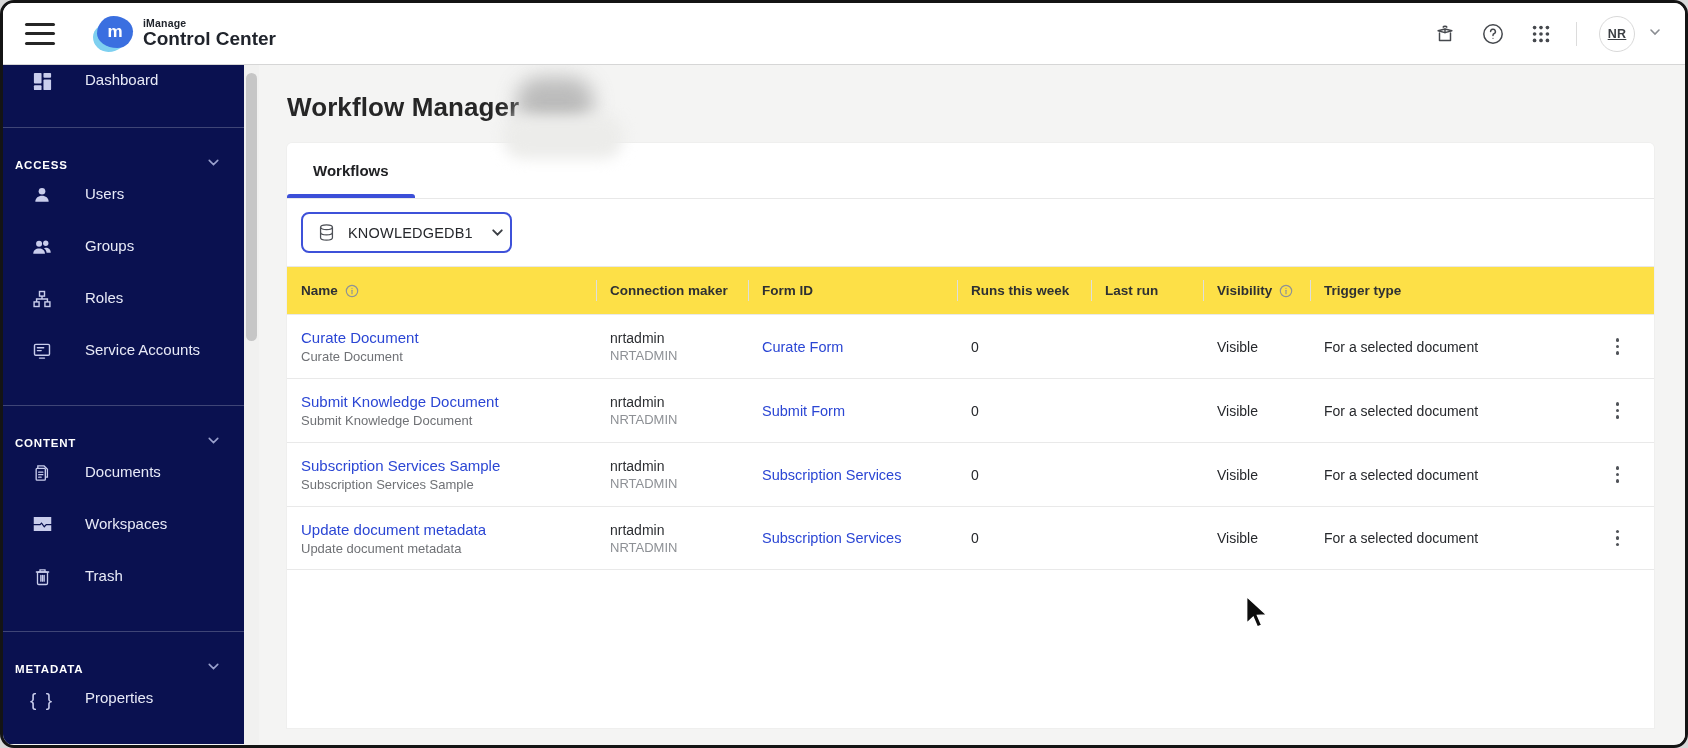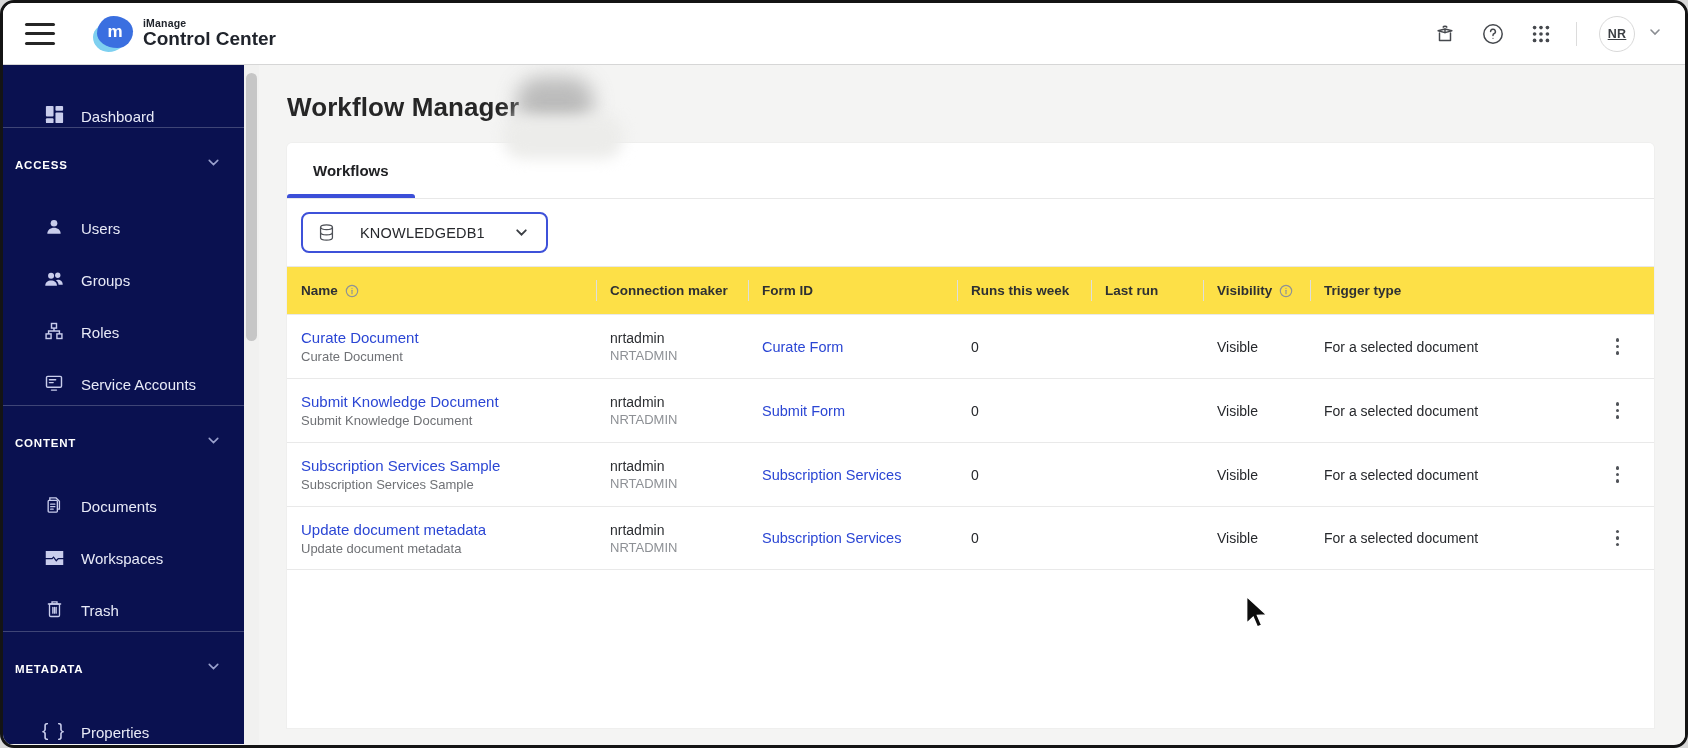--- a/index.html
+++ b/index.html
@@ -32,21 +32,21 @@
   .vert-div { width:1px; height:24px; background:#dcdcdc; }
   .avatar { width:36px; height:36px; border-radius:50%; border:1px solid #d9d9d9; background:#fff;
     display:flex; align-items:center; justify-content:center; font-size:12.5px; font-weight:600; color:#3c3f44; letter-spacing:.3px;text-decoration:underline; }
   .avatar-chevron { color:#8a8d92; margin-left:-10px; }
 
   
   .body-row { display:flex; height:679px; }
 
   
   .sidebar { width:241px; background:#0a1150; color:#e3e6f6; flex-shrink:0; padding-top:6px; }
-  .side-item { display:flex; align-items:flex-end; height:52px; padding-left:40px; gap:16px; cursor:pointer; }
+  .side-item { display:flex; align-items:flex-start; height:52px; padding-left:28px; gap:32px; cursor:pointer; }
   .side-item .ico { width:22px; display:flex; justify-content:center; color:#c9cdec; }
   .side-item .lbl { font-size:15px; color:#e8eaf7; }
   .side-item.dash { height:54px; }
   .side-divider { height:1px; background:rgba(255,255,255,.22); margin:2px 0 0 0; }
   .side-section-head { display:flex; align-items:center; justify-content:space-between; padding:26px 22px 10px 12px; cursor:pointer;text-align:right; }
   .side-section-head .sec { font-size:11.5px; font-weight:700; letter-spacing:.8px; color:#ffffff; }
   .side-section-head .chev { color:#9aa1cd; }
   .side-items { padding-bottom:10px; }
 
   
@@ -64,21 +64,21 @@
 
   
   .tabs { display:flex; height:56px; border-bottom:1px solid #e8e8e8; }
   .tab { padding:0 26px; display:flex; align-items:center; position:relative; cursor:pointer; font-size:15px; }
   .tab.active { color:#202124; font-weight:700; }
   .tab.active::after { content:""; position:absolute; left:0; right:0; bottom:0; height:4px; background:#3c4fd8; border-radius:3px 3px 0 0; }
   .tab.inactive { color:#63666c; font-weight:600; }
 
   
   .filter-row { padding:13px 14px; border-bottom:1px solid #e8e8e8; }
-  .lib-select { display:inline-flex; align-items:center; gap:24px; padding:9px 16px 9px 14px;
+  .lib-select { display:inline-flex; align-items:center; gap:12px; padding:9px 4px 9px 14px;
     border:2px solid #3e51d9; border-radius:8px; background:#fff; cursor:pointer; }
   .lib-select .db-ico { color:#4d5056; display:flex; }
   .lib-select .val { font-size:14.5px; color:#26282c; letter-spacing:.2px; }
   .lib-select .chev { color:#3c3f45; display:flex; margin-left:4px; }
 
   
   .tbl-header, .tbl-row {
     display:grid;
     grid-template-columns:309px 152px 209px 134px 112px 107px 271px 73px;
     align-items:center;

